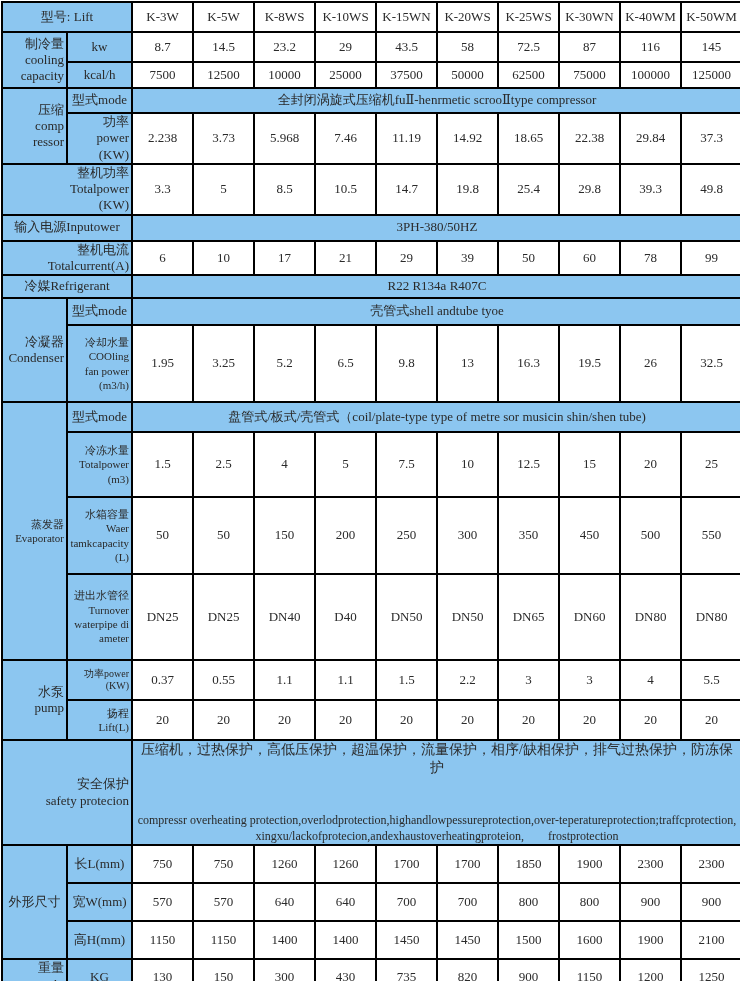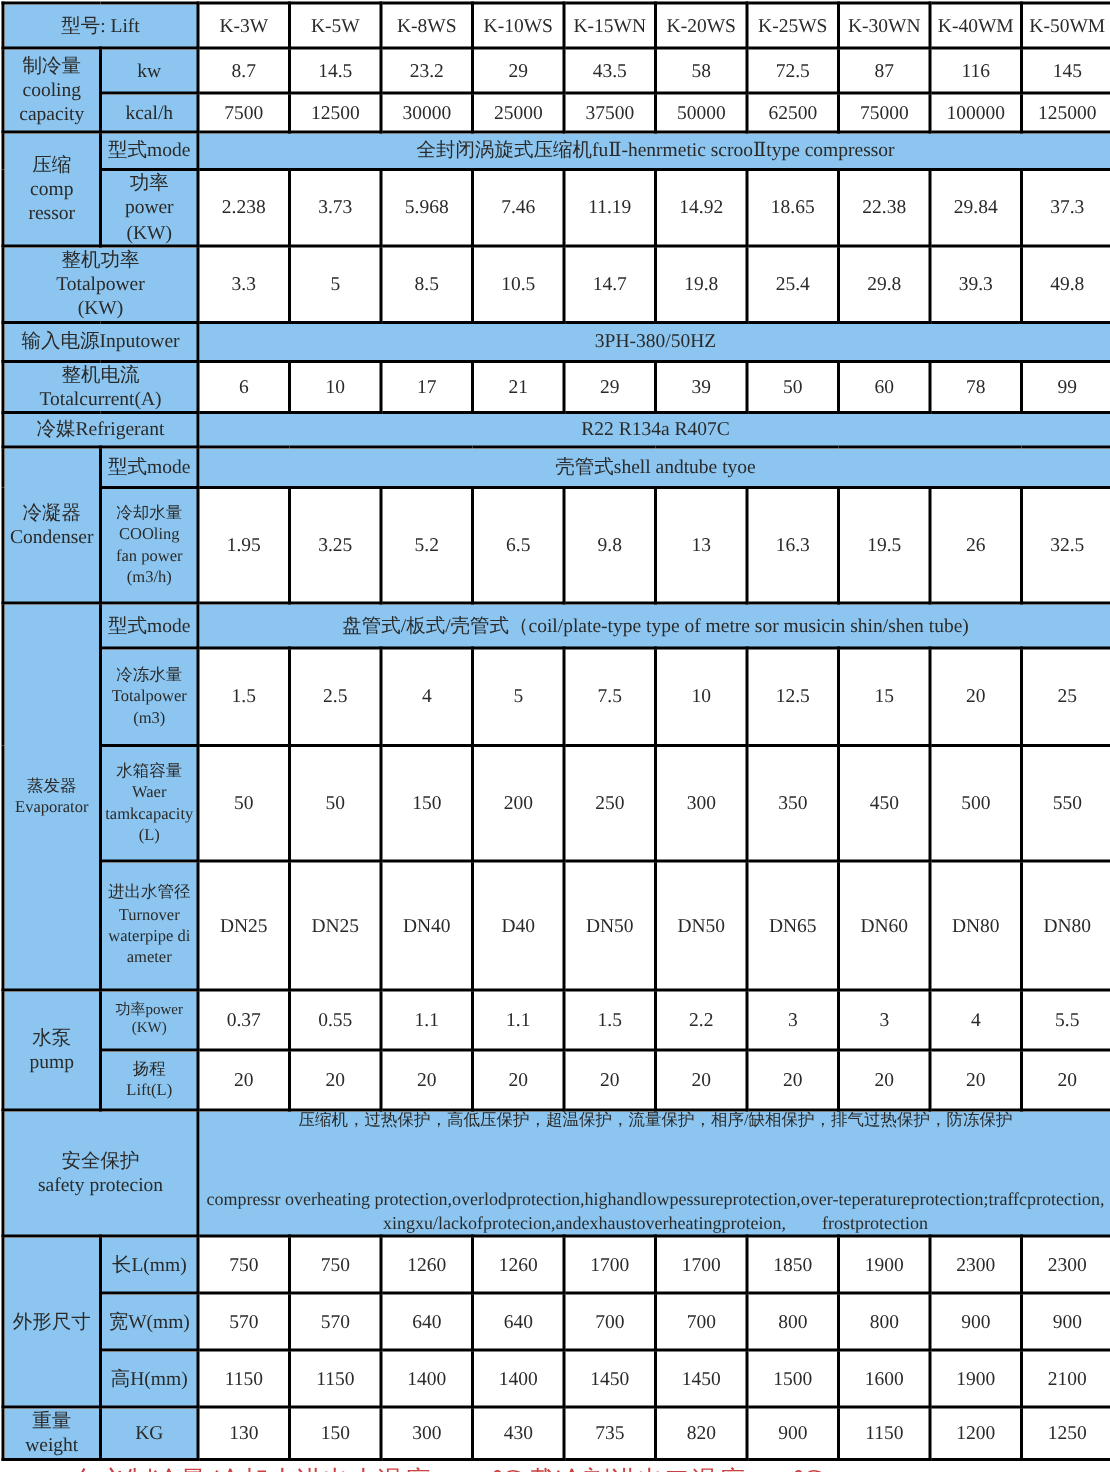--- a/index.html
+++ b/index.html
@@ -26,26 +26,26 @@
     text-align:center;
     vertical-align:middle;
     padding:0 2px;
     overflow:hidden;
     font-size:13px;
     font-weight:normal;
     color:#2a2a2a;
     line-height:1.25;
   }
   .blue{background:var(--blue);}
-  .pre{white-space:pre-line;overflow-wrap:break-word;word-break:break-word;}
+  .pre{white-space:pre-line;overflow-wrap:break-word;word-break:break-word;text-align:right;}
   .sm{font-size:11px;line-height:1.3;font-family:Liberation Serif, serif;}
   .xs{font-size:10px;line-height:1.25;}
   .val{background:#fff;}
   .merged{background:var(--blue);}
-  .safety-zh{font-size:11px;}
+  .safety-zh{font-size:14px;}
   .safety-en{font-size:12px;word-break:break-all;line-height:1.35;margin-top:36px;}
   .notes{padding:3px 0 0 6px;}
   .note-line{
     display:flex;
     align-items:center;
     gap:4px;
     height:19px;
   }
   .note-arrow{flex:0 0 auto;display:flex;align-items:center;}
   .note-arrow svg{display:block;}
@@ -103,21 +103,21 @@
         <td class="val">58</td>
         <td class="val">72.5</td>
         <td class="val">87</td>
         <td class="val">116</td>
         <td class="val">145</td>
       </tr>
   <tr style="height:26px">
     <td class="blue">kcal/h</td>
   <td class="val">7500</td>
         <td class="val">12500</td>
-        <td class="val">30000</td>
+        <td class="val">10000</td>
         <td class="val">25000</td>
         <td class="val">37500</td>
         <td class="val">50000</td>
         <td class="val">62500</td>
         <td class="val">75000</td>
         <td class="val">100000</td>
         <td class="val">125000</td>
       </tr>
 
   <tr style="height:25px">

